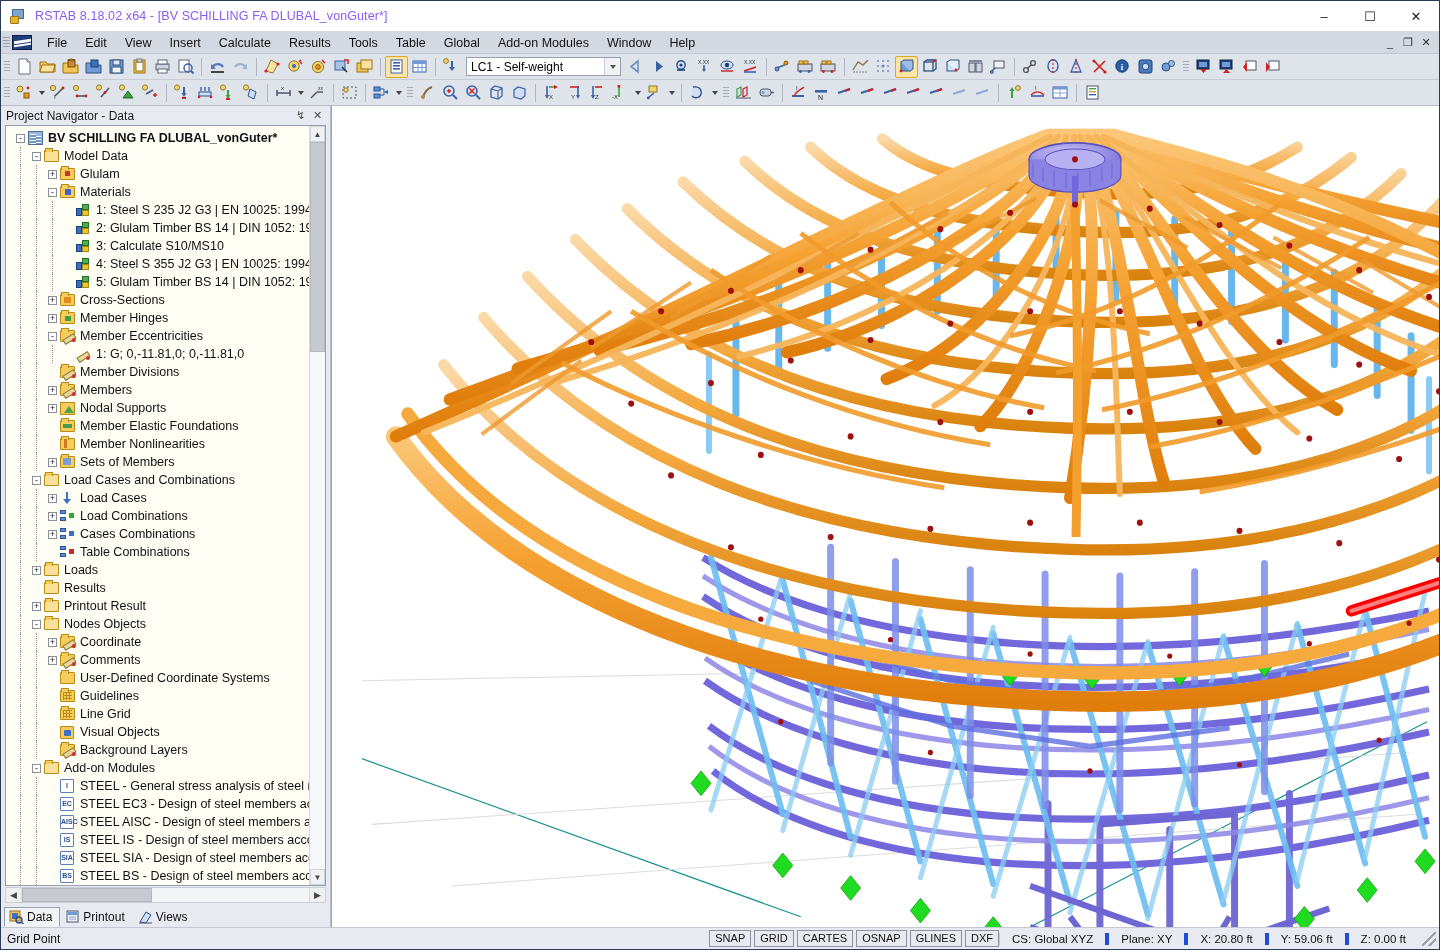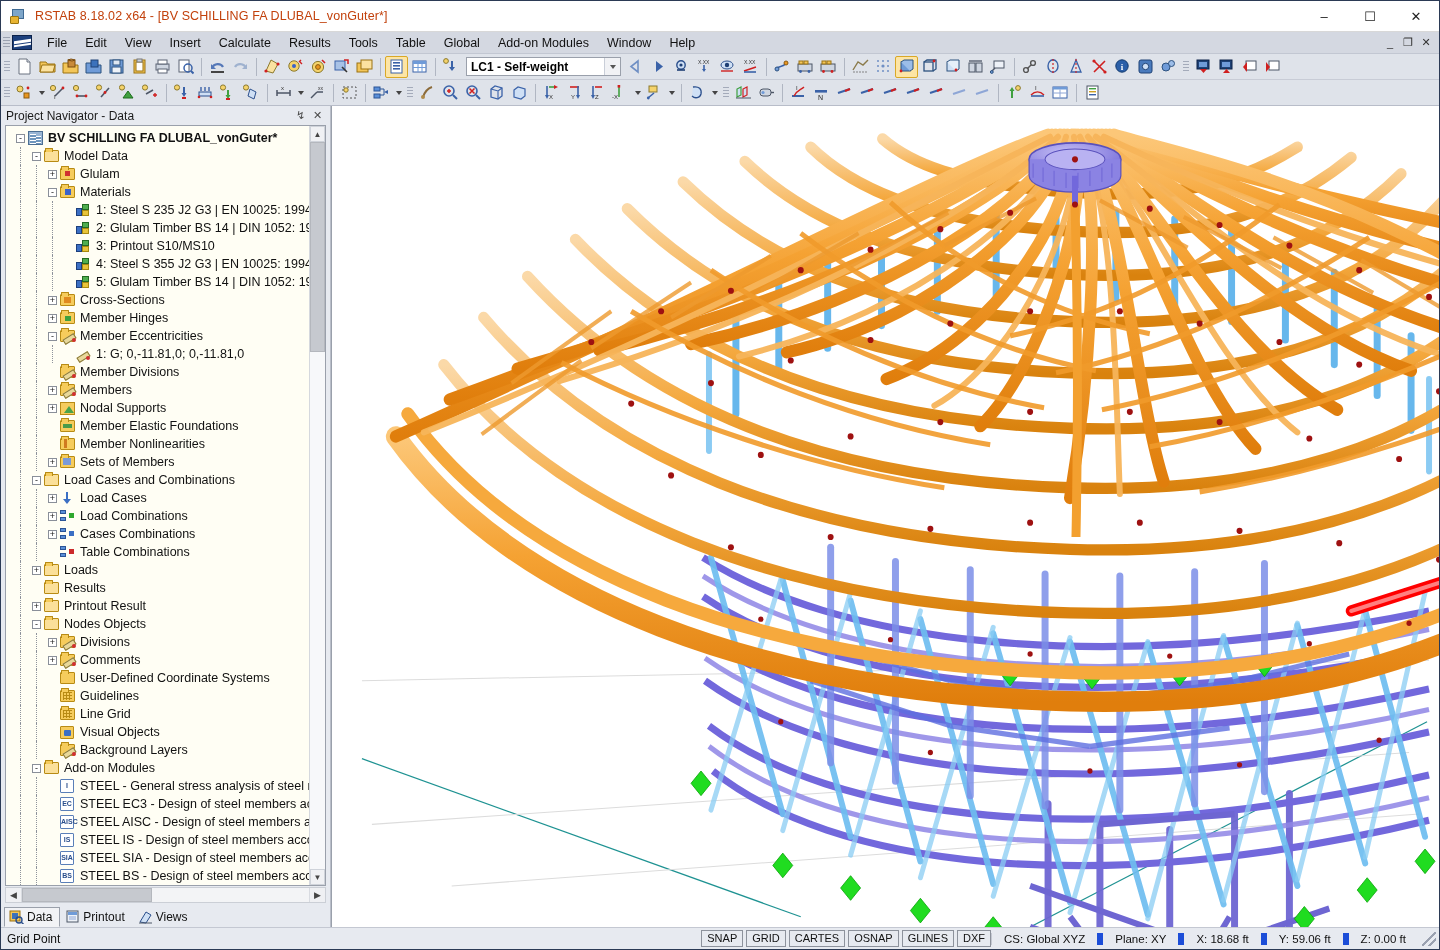--- a/index.html
+++ b/index.html
@@ -24,21 +24,21 @@
     display:flex; align-items:center;
     flex:0 0 31px;
     border-bottom:1px solid #d8d8d8;
   }
   .titlebar .app-icon {
     width:17px;height:17px;margin-left:9px;margin-right:8px;
     position:relative; flex:0 0 17px;
   }
   .titlebar .app-icon .a1{position:absolute;left:2px;top:1px;width:12px;height:10px;background:#7ea6c9;border:1px solid #3f6a93;}
   .titlebar .app-icon .a2{position:absolute;left:0px;top:8px;width:9px;height:8px;background:#e8b431;border:1px solid #9a7510;border-radius:1px;}
-  .titlebar .title-text { font-size:12.5px; color:#c2410c; letter-spacing:.1px;}
+  .titlebar .title-text { font-size:12.5px; color:#8b5cf6; letter-spacing:.1px;}
   .titlebar .win-btns { margin-left:auto; display:flex; height:31px;}
   .titlebar .win-btns div {
     width:46px;height:31px;display:flex;align-items:center;justify-content:center;
     font-size:13px;color:#222;
   }
 
   
   .menubar {
     height:22px; flex:0 0 22px;
     background:#d4d8e1;
@@ -94,21 +94,21 @@
   .caret {
     width:11px;height:22px;display:flex;align-items:center;justify-content:center;
     flex:0 0 11px;
   }
   .caret:after{content:"";border-left:3.5px solid transparent;border-right:3.5px solid transparent;border-top:4px solid #444;}
 
   .lc-combo{
     display:flex;align-items:center;
     width:155px;height:19px;background:#fff;border:1px solid #9aa0ab;
     margin:0 3px; font-size:12px; padding-left:4px; color:#000;
-    flex:0 0 155px; position:relative;font-weight:bold;
+    flex:0 0 155px; position:relative;
   }
   .lc-combo .arrowbox{
     position:absolute;right:0;top:0;width:16px;height:17px;
     border-left:1px solid #c9ced8;background:#f1f2f5;display:flex;align-items:center;justify-content:center;
   }
   .lc-combo .arrowbox:after{content:"";border-left:3.5px solid transparent;border-right:3.5px solid transparent;border-top:4px solid #555;}
 
   
   .body { flex:1 1 auto; display:flex; min-height:0; background:#eceef2;}
 
@@ -226,21 +226,21 @@
 
   
   .statusbar{
     height:22px;flex:0 0 22px;background:#e7eaf0;display:flex;align-items:center;
     border-top:1px solid #c4c8d2;font-size:12px;color:#111;
   }
   .status-left{padding-left:6px;min-width:330px;}
   .status-chips{display:flex;gap:3px;margin-left:auto;}
   .chip{border:1px solid #8d929c;background:#e7eaf0;padding:0px 5px;font-size:11px;line-height:15px;}
   .status-fields{display:flex;gap:0;}
-  .sfield{padding:0 12px;border-left:6px solid #1d4ed8;font-size:11.5px;min-width:64px;}
+  .sfield{padding:0 12px;border-left:4px solid #1d4ed8;font-size:11.5px;min-width:64px;}
   .sfield.first{border-left:1px solid #c4c8d2;}
   .grip-corner{width:14px;height:14px;margin-left:4px;margin-right:3px;
     background:
       linear-gradient(135deg,transparent 45%,#9aa1b0 45%,#9aa1b0 55%,transparent 55%) ,
       linear-gradient(135deg,transparent 70%,#9aa1b0 70%,#9aa1b0 80%,transparent 80%);
   }
 </style>
 </head>
 <body>
 
@@ -997,21 +997,21 @@
               <span class="guide" style="left:46px;top:0;height:18px;"></span>
               <span style="display:inline-block;width:58px;flex:0 0 58px"></span>
               <span class="exp empty"></span>
               <span class="ico">
                 <span class="matico">
                   <i></i>
                   <i></i>
                   <i></i>
                 </span>
               </span>
-              <span class="tlabel">3: Printout S10/MS10</span>
+              <span class="tlabel">3: Calculate S10/MS10</span>
             </div>
             <div class="trow">
               <span class="guide" style="left:14px;top:0;height:18px;"></span>
               <span class="guide" style="left:30px;top:0;height:18px;"></span>
               <span class="guide" style="left:46px;top:0;height:18px;"></span>
               <span style="display:inline-block;width:58px;flex:0 0 58px"></span>
               <span class="exp empty"></span>
               <span class="ico">
                 <span class="matico">
                   <i></i>
@@ -1242,21 +1242,21 @@
             </div>
             <div class="trow">
               <span class="guide" style="left:14px;top:0;height:18px;"></span>
               <span class="guide" style="left:30px;top:0;height:18px;"></span>
               <span style="display:inline-block;width:42px;flex:0 0 42px"></span>
               <span class="exp">+</span>
               <span class="ico">
                 <span class="folder"></span>
                 <span class="penico" style="left:2px"></span>
               </span>
-              <span class="tlabel">Divisions</span>
+              <span class="tlabel">Coordinate</span>
             </div>
             <div class="trow">
               <span class="guide" style="left:14px;top:0;height:18px;"></span>
               <span class="guide" style="left:30px;top:0;height:18px;"></span>
               <span style="display:inline-block;width:42px;flex:0 0 42px"></span>
               <span class="exp">+</span>
               <span class="ico">
                 <span class="folder"></span>
                 <span class="penico" style="left:2px"></span>
               </span>
@@ -1786,19 +1786,19 @@
       <div class="chip">SNAP</div>
       <div class="chip">GRID</div>
       <div class="chip">CARTES</div>
       <div class="chip">OSNAP</div>
       <div class="chip">GLINES</div>
       <div class="chip">DXF</div>
     </div>
     <div class="status-fields">
       <div class="sfield first">CS: Global XYZ</div>
       <div class="sfield">Plane: XY</div>
-      <div class="sfield">X:  18.68 ft</div>
+      <div class="sfield">X:  20.80 ft</div>
       <div class="sfield">Y:  59.06 ft</div>
       <div class="sfield">Z:  0.00 ft</div>
     </div>
     <div class="grip-corner"></div>
   </div>
 </div>
 
 </body></html>

